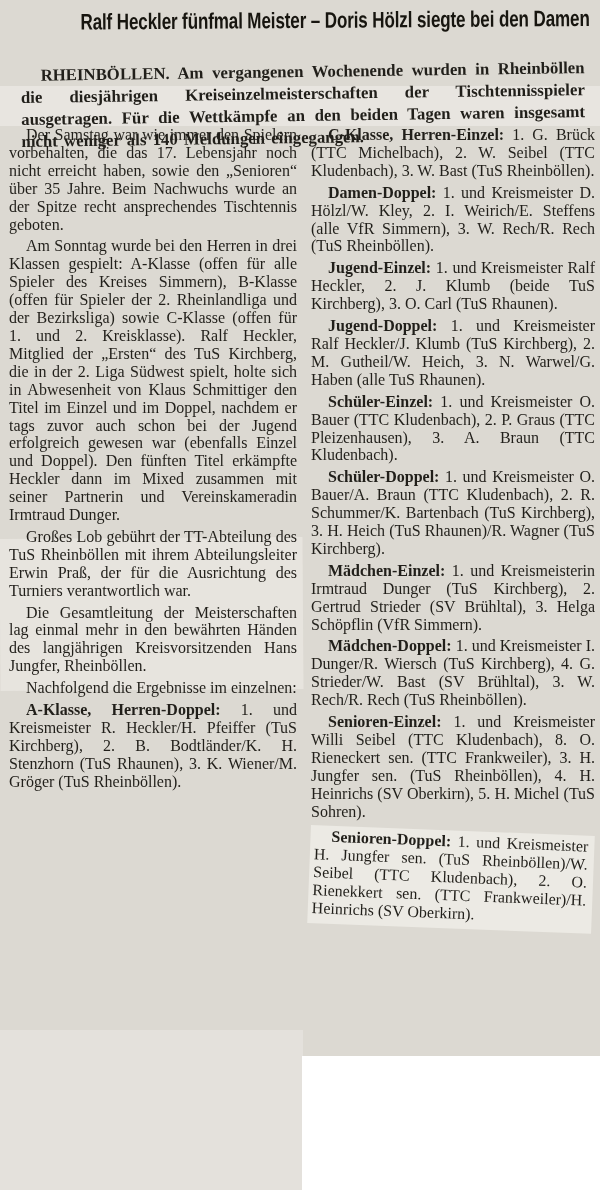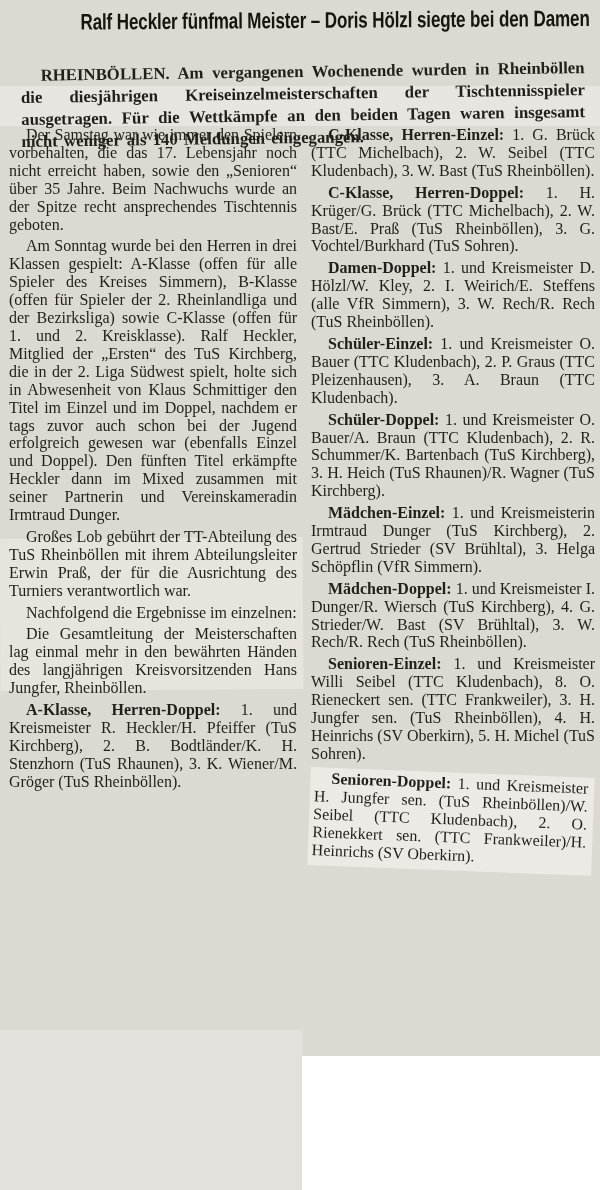--- a/index.html
+++ b/index.html
@@ -64,30 +64,31 @@
   <div class="headline">
     <span class="headline-inner">Ralf Heckler fünfmal Meister – Doris Hölzl siegte bei den Damen</span>
   </div>
 
   <p class="lead"><span>RHEINBÖLLEN.</span> <span>Am vergangenen Wochenende wurden in Rheinböllen die diesjährigen Kreiseinzelmeisterschaften der Tischtennisspieler ausgetragen. Für die Wettkämpfe an den beiden Tagen waren insgesamt nicht weniger als 140 Meldungen eingegangen.</span></p>
 
   <div class="col col-left">
     <p>Der Samstag war wie immer den Spielern vorbehalten, die das 17. Lebensjahr noch nicht erreicht haben, sowie den „Senioren“ über 35 Jahre. Beim Nachwuchs wurde an der Spitze recht ansprechendes Tischtennis geboten.</p>
     <p>Am Sonntag wurde bei den Herren in drei Klassen gespielt: A-Klasse (offen für alle Spieler des Kreises Simmern), B-Klasse (offen für Spieler der 2. Rheinlandliga und der Bezirksliga) sowie C-Klasse (offen für 1. und 2. Kreisklasse). Ralf Heckler, Mitglied der „Ersten“ des TuS Kirchberg, die in der 2. Liga Südwest spielt, holte sich in Abwesenheit von Klaus Schmittiger den Titel im Einzel und im Doppel, nachdem er tags zuvor auch schon bei der Jugend erfolgreich gewesen war (ebenfalls Einzel und Doppel). Den fünften Titel erkämpfte Heckler dann im Mixed zusammen mit seiner Partnerin und Vereinskameradin Irmtraud Dunger.</p>
     <p>Großes Lob gebührt der TT-Abteilung des TuS Rheinböllen mit ihrem Abteilungsleiter Erwin Praß, der für die Ausrichtung des Turniers verantwortlich war.</p>
+    <p>Die Gesamtleitung der Meisterschaften lag einmal mehr in den bewährten Händen des langjährigen Kreisvorsitzenden Hans Jungfer, Rheinböllen.</p>
     <p>Nachfolgend die Ergebnisse im einzelnen:</p>
-    <p>Die Gesamtleitung der Meisterschaften lag einmal mehr in den bewährten Händen des langjährigen Kreisvorsitzenden Hans Jungfer, Rheinböllen.</p>
 
     <p class="entry"><span class="lbl">A-Klasse, Herren-Doppel:</span> <span>1. und Kreismeister R. Heckler/H. Pfeiffer (TuS Kirchberg), 2. B. Bodtländer/K. H. Stenzhorn (TuS Rhaunen), 3. K. Wiener/M. Gröger (TuS Rheinböllen).</span></p>
   </div>
 
   <div class="col col-right">
     <p class="entry"><span class="lbl">C-Klasse, Herren-Einzel:</span> <span>1. G. Brück (TTC Michelbach), 2. W. Seibel (TTC Kludenbach), 3. W. Bast (TuS Rheinböllen).</span></p>
-    <p class="entry"><span class="lbl">C-Klasse, Herren-Doppel:</span> <span>1. H. Krüger/G. Brück (TTC Michelbach), 2. W. Bast/E. Praß (TuS Rheinböllen), 3. G. Vochtel/Burkhard (TuS Sohren).</span></p>
     <p class="entry"><span class="lbl">Damen-Doppel:</span> <span>1. und Kreismeister D. Hölzl/W. Kley, 2. I. Weirich/E. Steffens (alle VfR Simmern), 3. W. Rech/R. Rech (TuS Rheinböllen).</span></p>
+    <p class="entry"><span class="lbl">Jugend-Einzel:</span> <span>1. und Kreismeister Ralf Heckler, 2. J. Klumb (beide TuS Kirchberg), 3. O. Carl (TuS Rhaunen).</span></p>
+    <p class="entry"><span class="lbl">Jugend-Doppel:</span> <span>1. und Kreismeister Ralf Heckler/J. Klumb (TuS Kirchberg), 2. M. Gutheil/W. Heich, 3. N. Warwel/G. Haben (alle TuS Rhaunen).</span></p>
     <p class="entry"><span class="lbl">Schüler-Einzel:</span> <span>1. und Kreismeister O. Bauer (TTC Kludenbach), 2. P. Graus (TTC Pleizenhausen), 3. A. Braun (TTC Kludenbach).</span></p>
     <p class="entry"><span class="lbl">Schüler-Doppel:</span> <span>1. und Kreismeister O. Bauer/A. Braun (TTC Kludenbach), 2. R. Schummer/K. Bartenbach (TuS Kirchberg), 3. H. Heich (TuS Rhaunen)/R. Wagner (TuS Kirchberg).</span></p>
     <p class="entry"><span class="lbl">Mädchen-Einzel:</span> <span>1. und Kreismeisterin Irmtraud Dunger (TuS Kirchberg), 2. Gertrud Strieder (SV Brühltal), 3. Helga Schöpflin (VfR Simmern).</span></p>
     <p class="entry"><span class="lbl">Mädchen-Doppel:</span> <span>1. und Kreismeister I. Dunger/R. Wiersch (TuS Kirchberg), 4. G. Strieder/W. Bast (SV Brühltal), 3. W. Rech/R. Rech (TuS Rheinböllen).</span></p>
     <p class="entry"><span class="lbl">Senioren-Einzel:</span> <span>1. und Kreismeister Willi Seibel (TTC Kludenbach), 8. O. Rieneckert sen. (TTC Frankweiler), 3. H. Jungfer sen. (TuS Rheinböllen), 4. H. Heinrichs (SV Oberkirn), 5. H. Michel (TuS Sohren).</span></p>
     <p class="entry entry-tilted"><span class="lbl">Senioren-Doppel:</span> <span>1. und Kreismeister H. Jungfer sen. (TuS Rheinböllen)/W. Seibel (TTC Kludenbach), 2. O. Rienekkert sen. (TTC Frankweiler)/H. Heinrichs (SV Oberkirn).</span></p>
   </div>
 
 </div>
 

